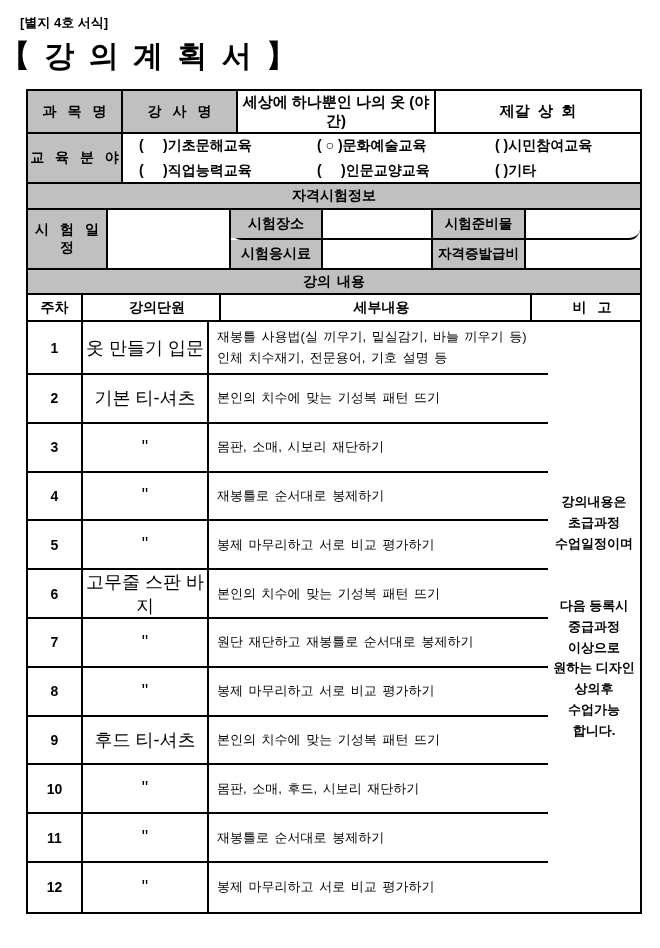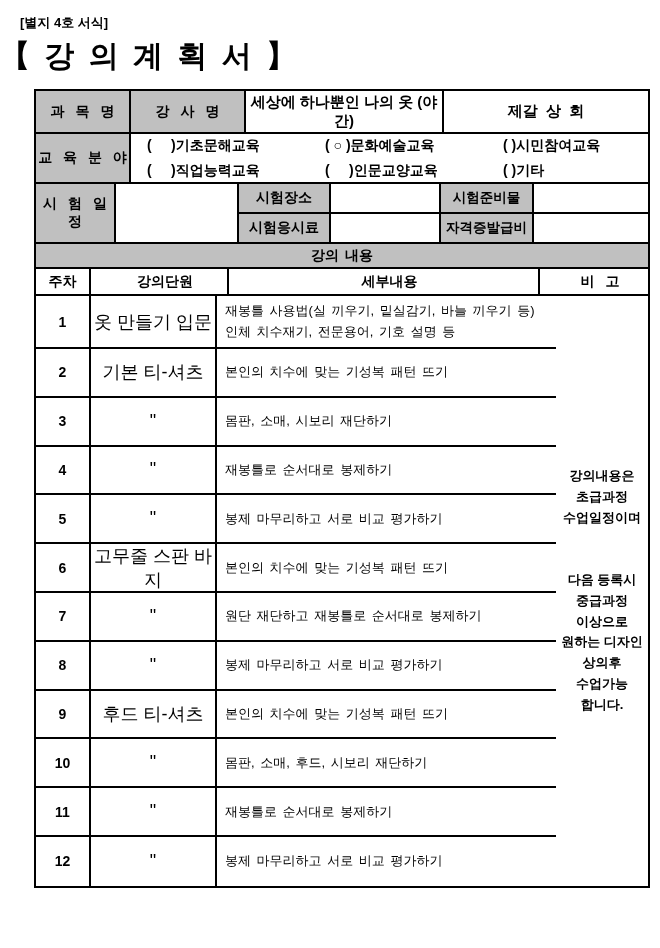--- a/index.html
+++ b/index.html
@@ -15,21 +15,21 @@
     font-size: 13px; font-weight: bold;
   }
   .title {
     text-align: left;
     font-size: 30px; font-weight: bold;
     letter-spacing: 3px;
     margin: 4px 0 12px 0;
   }
   .doc {
     width: 616px;
-    margin-left: 34px;
+    margin-left: 26px;
     border: 2px solid #000;
   }
   .row { display: flex; border-bottom: 2px solid #000; align-items: stretch; }
   .cell {
     border-right: 2px solid #000;
     display: flex; align-items: center; justify-content: center;
     font-size: 14px;
     text-align: center;
     overflow: hidden;
   }
@@ -61,21 +61,21 @@
   .opt .mark { white-space: pre; display: inline-block; text-align: center; }
 
   .rowC { height: 26px; }
   .rowC .cell, .rowF .cell { font-weight: bold; font-size: 14px; word-spacing: 2px; }
 
   .examblock { height: 60px; }
   .examblock .c1 { width: 80px; }
   .examblock .c2 { width: 123px; }
   .examright { flex: 1; display: flex; flex-direction: column; }
   .exrow { display: flex; flex: 1; align-items: stretch; }
-  .exrow.first { border-bottom: 2px solid #000; }
+  .exrow.first { border-bottom: 2px solid #000; border-radius: 11px; }
   .exrow .l1 { width: 92px; }
   .exrow .v1 { width: 110px; }
   .exrow .l2 { width: 93px; font-size: 13.5px; }
   .exrow .v2 { flex: 1; }
 
   .rowF { height: 25px; }
 
   .rowG { height: 27px; gap: 12px; }
   .rowG .h1 { width: 55px; }
   .rowG .h2 { width: 126px; }
@@ -130,20 +130,23 @@
       <div class="cell options" id="field-options">
           <span class="opt col0"><span class="mark">(     )</span><span class="lbl">기초문해교육</span></span>
           <span class="opt col1"><span class="mark">( ○ )</span><span class="lbl">문화예술교육</span></span>
           <span class="opt col2"><span class="mark">( )</span><span class="lbl">시민참여교육</span></span>
           <span class="opt col0"><span class="mark">(     )</span><span class="lbl">직업능력교육</span></span>
           <span class="opt col1"><span class="mark">(     )</span><span class="lbl">인문교양교육</span></span>
           <span class="opt col2"><span class="mark">( )</span><span class="lbl">기타</span></span>
         </div>
     </div>
 
+    <div class="row rowC">
+      <div class="cell gray flexc">자격시험정보</div>
+    </div>
 
     <div class="row examblock">
       <div class="cell gray spaced c1">시 험 일 정</div>
       <div class="cell c2"></div>
       <div class="examright">
         <div class="exrow first">
           <div class="cell gray strong l1">시험장소</div>
           <div class="cell v1"></div>
           <div class="cell gray strong l2">시험준비물</div>
           <div class="cell v2"></div>

